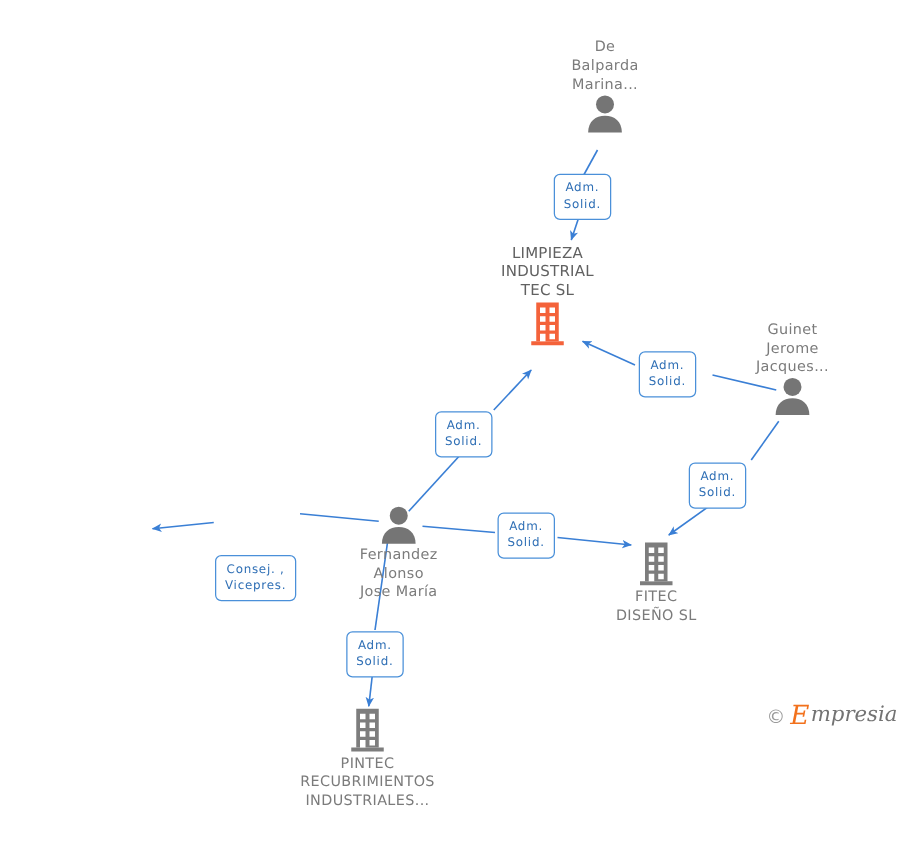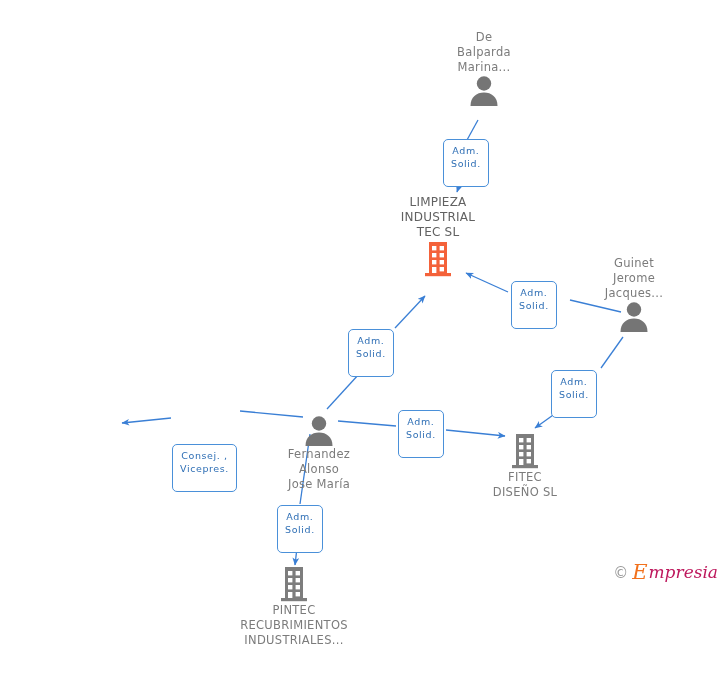--- a/index.html
+++ b/index.html
@@ -54,21 +54,21 @@
   }
   .edge-label {
     position: absolute;
     border: 1px solid #4a90d9;
     border-radius: 5px;
     background: #ffffff;
     color: #2f6fb5;
     font-size: 9.5px;
     line-height: 13px;
     letter-spacing: 0.6px;
-    padding: 4px 7px 16px 7px;
+    padding: 4px 7px 5px 7px;
     text-align: center;
     white-space: pre-line;
     box-sizing: border-box;
   }
   .watermark {
     position: absolute;
     right: 10px;
     bottom: 8px;
     display: flex;
     align-items: center;
@@ -83,21 +83,21 @@
     font-family: "DejaVu Serif", serif;
     font-style: italic;
     font-size: 21px;
     color: #f2711c;
     line-height: 1;
   }
   .wm-rest {
     font-family: "DejaVu Serif", serif;
     font-style: italic;
     font-size: 17px;
-    color: #be185d;
+    color: #737373;
     line-height: 1;
     margin-left: -3px;
   }
 </style>
 </head>
 <body>
 
 <div id="canvas">
 
   <svg class="edges" viewBox="0 0 728 685">
@@ -168,21 +168,21 @@
 Jerome
 Jacques...</div>
     <span class="icon-wrap">
       <svg width="36" height="32" viewBox="0 0 36 32">
         <circle cx="18" cy="8.5" r="7.2" fill="#757575"></circle>
         <path d="M4.5,31 C4.5,22 10.5,17.5 18,17.5 C25.5,17.5 31.5,22 31.5,31 Z" fill="#757575"></path>
       </svg>
     </span>
   </div>
 
-  <div class="node" style="left:319px; top:415px;">
+  <div class="node" style="left:319px; top:404px;">
     <span class="icon-wrap">
       <svg width="36" height="32" viewBox="0 0 36 32">
         <circle cx="18" cy="8.5" r="7.2" fill="#757575"></circle>
         <path d="M4.5,31 C4.5,22 10.5,17.5 18,17.5 C25.5,17.5 31.5,22 31.5,31 Z" fill="#757575"></path>
       </svg>
     </span>
     <div class="node-label">Fernandez
 Alonso
 Jose María</div>
   </div>

